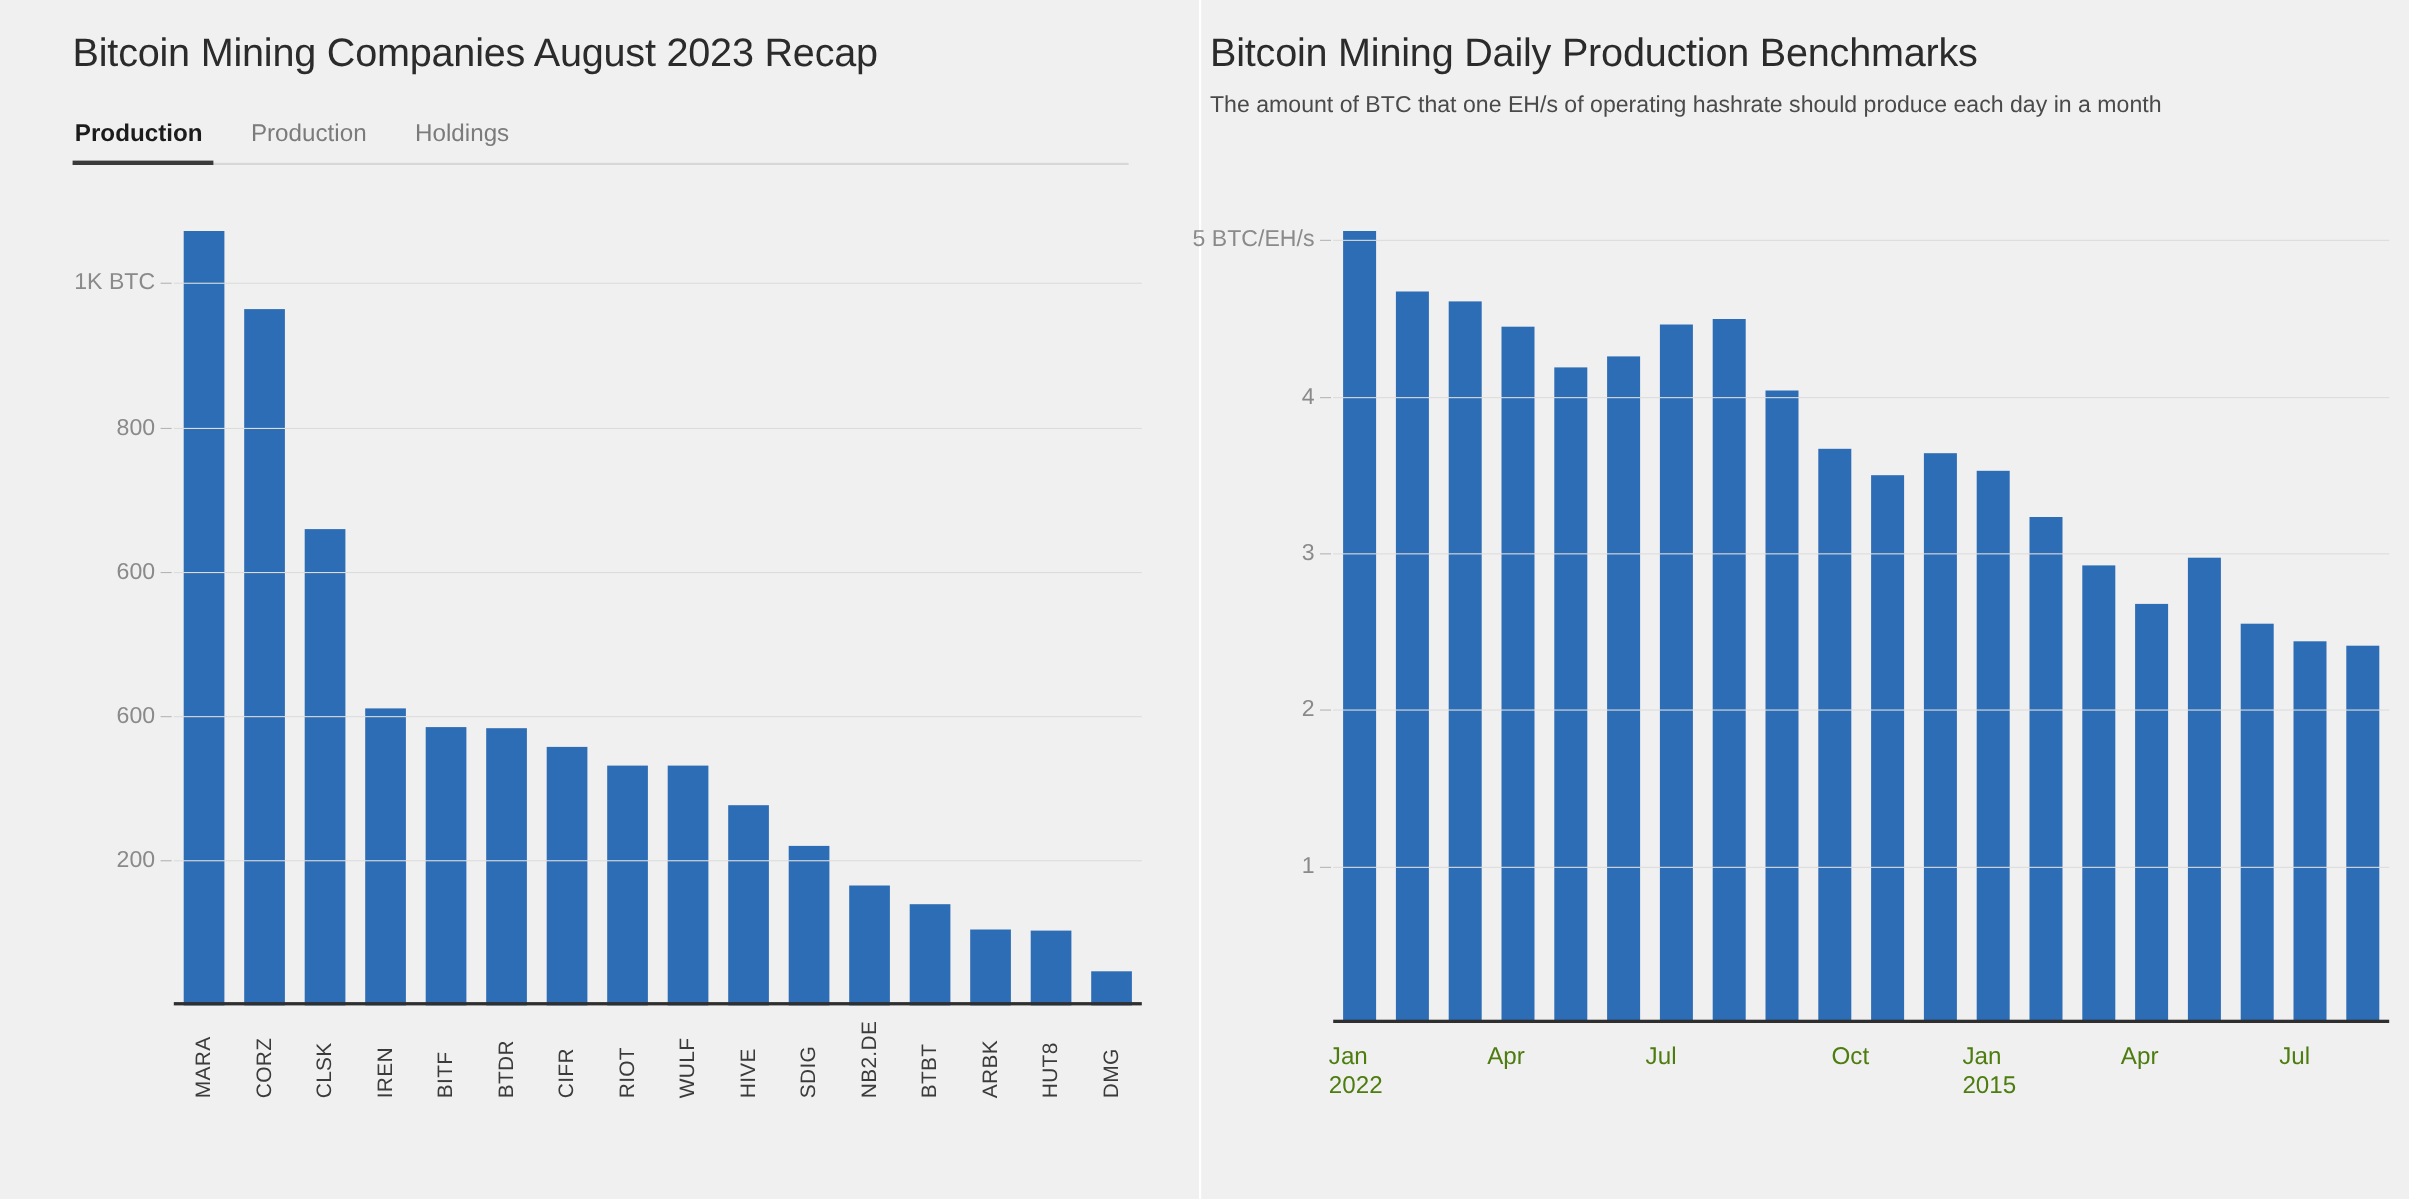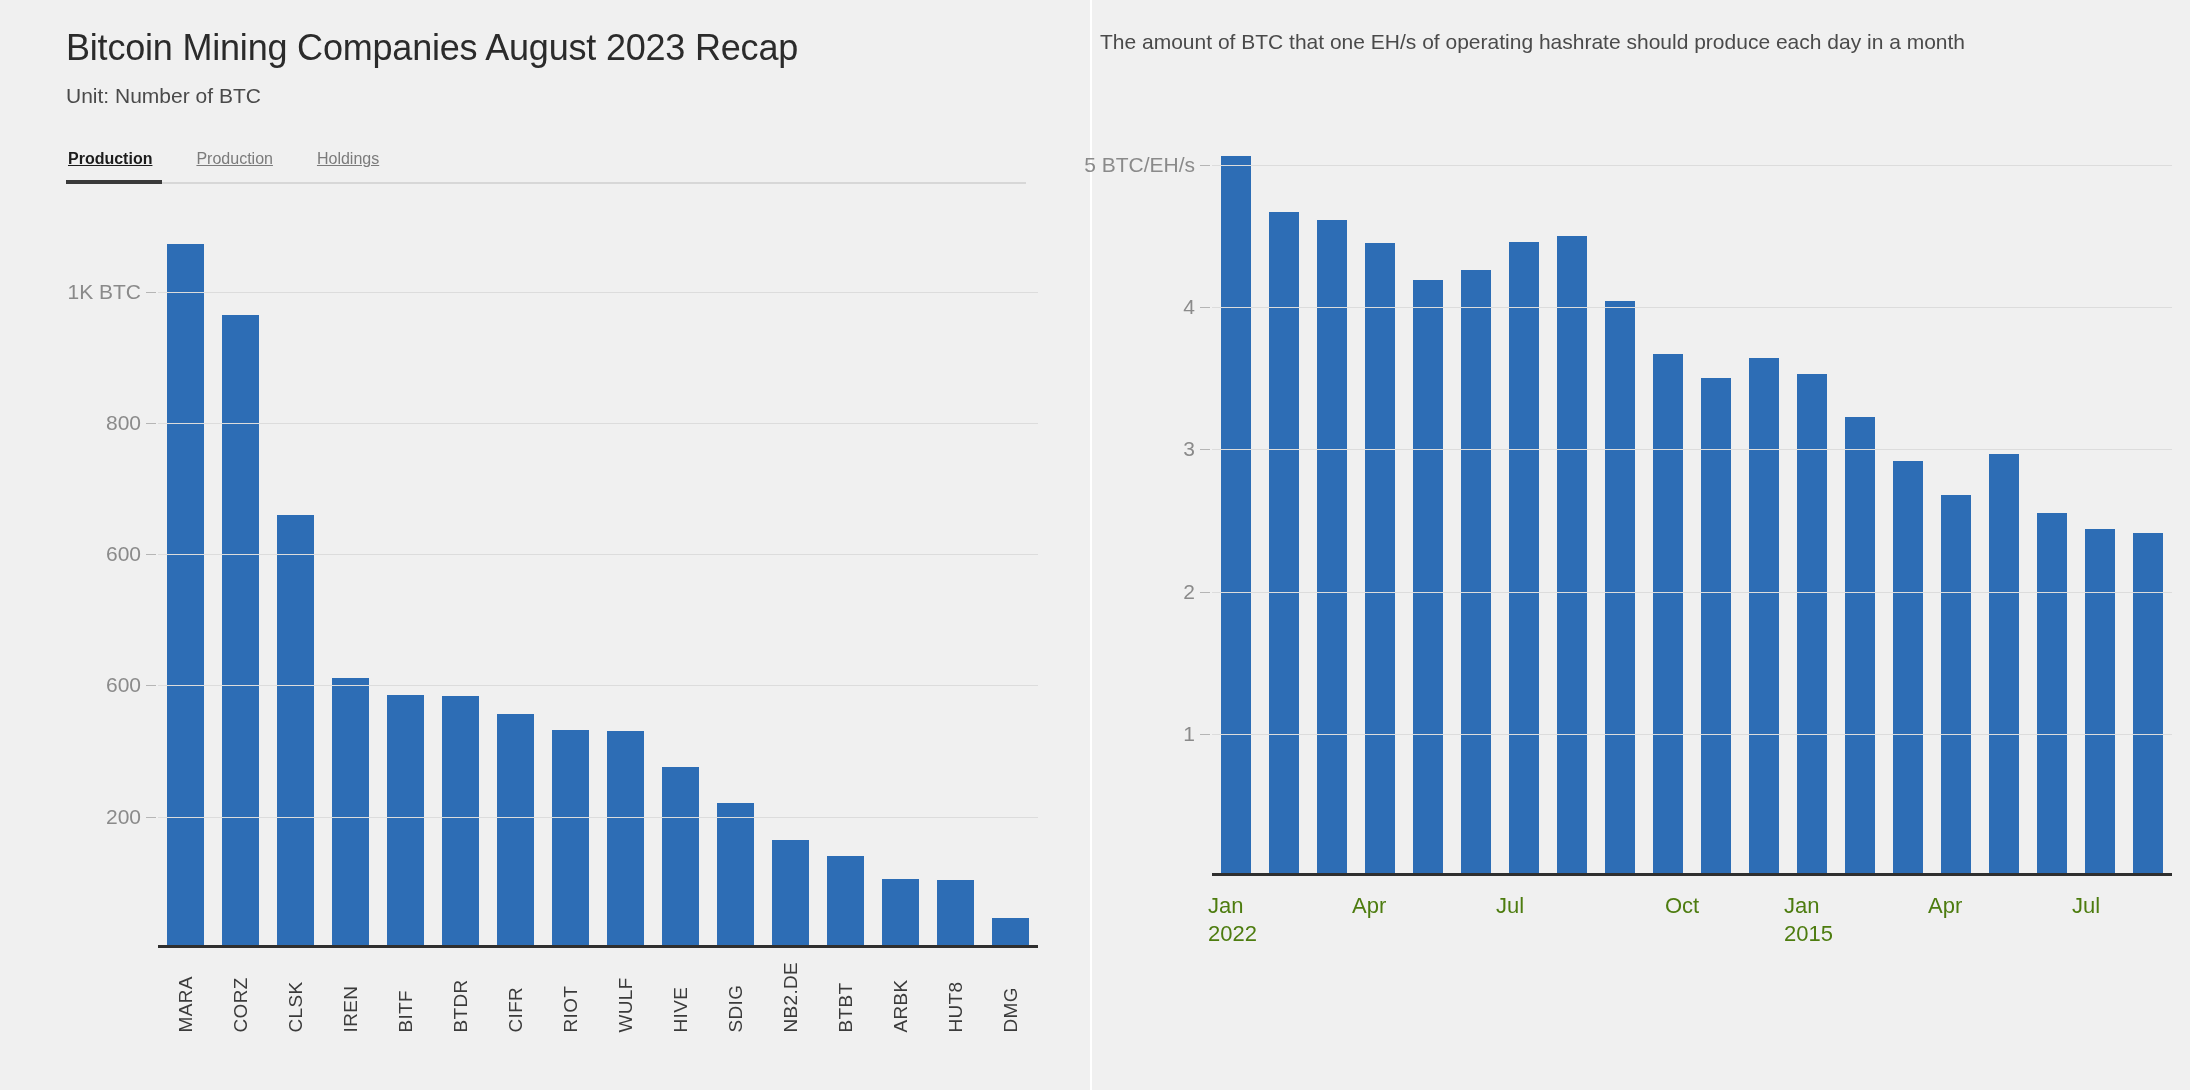--- a/index.html
+++ b/index.html
@@ -60,29 +60,28 @@
   .tabs {
     margin-top: 40px;
     display: flex;
     align-items: flex-end;
     gap: 0;
     width: 960px;
     border-bottom: 2px solid #d7d7d7;
     position: relative;
   }
   .tab {
-    font-size: 16px;
+    font-size: 22px;
     padding: 0 22px 14px 22px;
     color: #7b7b7b;
     cursor: pointer;
     position: relative;
     background: none;
     border: none;
     font-family: "Liberation Sans", sans-serif;
-    text-decoration: underline;
   }
   .tab:first-child { padding-left: 2px; }
   .tab.active {
     color: #1c1c1c;
     font-weight: bold;
   }
   .tab.active::after {
     content: "";
     position: absolute;
     left: 0;
@@ -205,21 +204,20 @@
     display: block;
   }
 </style>
 </head>
 <body>
 
 <div class="page">
 
   <div class="panel panel-left">
     <h1 class="chart-title">Bitcoin Mining Companies August 2023 Recap</h1>
-    <p class="chart-subtitle">Unit: Number of BTC</p>
 
     <div class="tabs">
       <button class="tab active">Production</button>
       <button class="tab">Production</button>
       <button class="tab">Holdings</button>
     </div>
 
     <div class="plot plot-left" id="plot-left">
       <div class="bars" id="bars-left">
           <div class="barcell">
@@ -331,20 +329,21 @@
         <div class="gridline" style="top: 459.455px;"></div>
         <div class="ytick" style="top: 459.455px;">600</div>
         <div class="gridline" style="top: 590.727px;"></div>
         <div class="ytick" style="top: 590.727px;">200</div>
       </div>
   </div>
 
   <div class="divider"></div>
 
   <div class="panel panel-right">
+    <h1 class="chart-title">Bitcoin Mining Daily Production Benchmarks</h1>
     <p class="chart-subtitle">The amount of BTC that one EH/s of operating hashrate should produce each day in a month</p>
 
     <div class="plot plot-right" id="plot-right">
       <div class="bars" id="bars-right">
           <div class="barcell">
             <div class="bar" style="height: 720.077px; background: rgb(45, 109, 181);"></div>
           </div>
           <div class="barcell">
             <div class="bar" style="height: 664.577px; background: rgb(45, 109, 181);"></div>
           </div>

